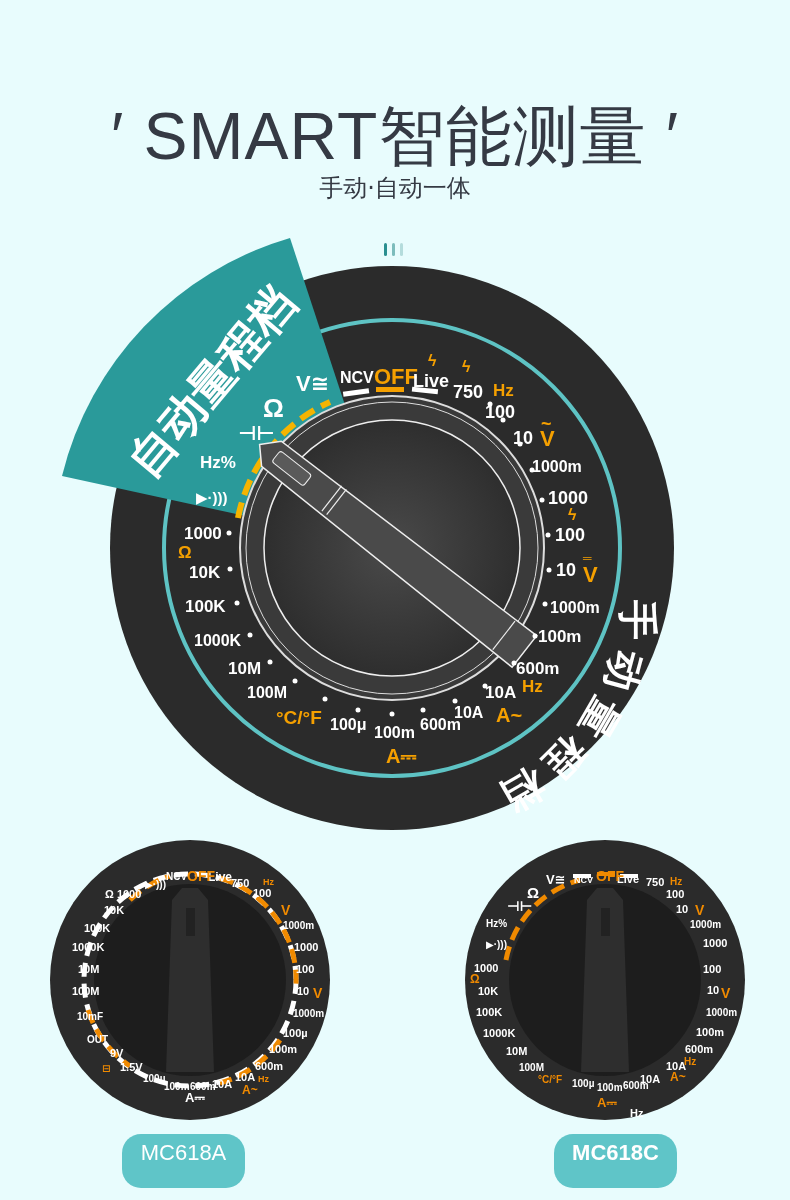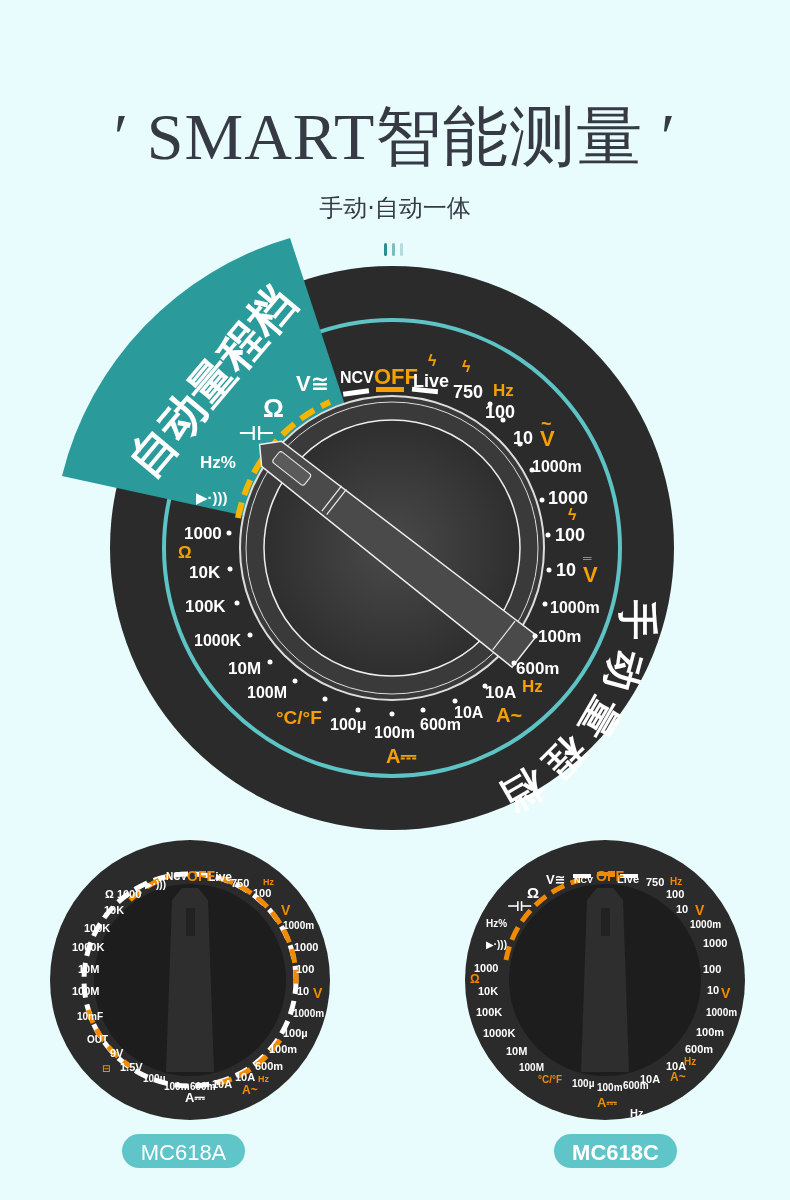--- a/index.html
+++ b/index.html
@@ -1,23 +1,23 @@
 <!DOCTYPE html>
 <html><head>
 <meta charset="utf-8">
 <style>
   html,body{margin:0;padding:0;}
   body{width:790px;height:1200px;background:#e8fcfd;position:relative;overflow:hidden;font-family:"Liberation Sans","DejaVu Sans",sans-serif;}
-  .title{position:absolute;top:92px;left:0;width:790px;text-align:center;font-size:66px;color:#353a44;letter-spacing:1px;font-family:Liberation Serif, serif;font-weight:normal;}
-  .subtitle{position:absolute;top:172px;left:0;width:790px;text-align:center;font-size:24px;color:#353a44;font-family:"DejaVu Sans",sans-serif;margin-top:20px;}
+  .title{position:absolute;top:92px;left:0;width:790px;text-align:center;font-size:66px;color:#353a44;letter-spacing:1px;font-family:Liberation Sans, sans-serif;font-weight:normal;}
+  .subtitle{position:absolute;top:172px;left:0;width:790px;text-align:center;font-size:24px;color:#353a44;font-family:"DejaVu Sans",sans-serif;}
   .bars{position:absolute;top:243px;left:384px;display:flex;gap:5px;}
   .bars span{width:3px;height:13px;border-radius:2px;display:block;}
   svg{position:absolute;left:0;top:0;}
   .lbl{font-family:"Liberation Sans","DejaVu Sans",sans-serif;font-weight:bold;}
-  .model{position:absolute;top:1134px;height:34px;border-radius:19px;background:#5fc5c8;color:#fff;font-size:22px;line-height:38px;text-align:center;}
+  .model{position:absolute;top:1134px;height:54px;border-radius:19px;background:#5fc5c8;color:#fff;font-size:22px;line-height:38px;text-align:center;}
 </style>
 </head>
 <body>
 
 <div class="title">′ SMART智能测量 ′</div>
 <div class="subtitle">手动·自动一体</div>
 <div class="bars">
   <span style="background:#2a8f90"></span>
   <span style="background:#7cbcbc"></span>
   <span style="background:#b4dcdc"></span>

